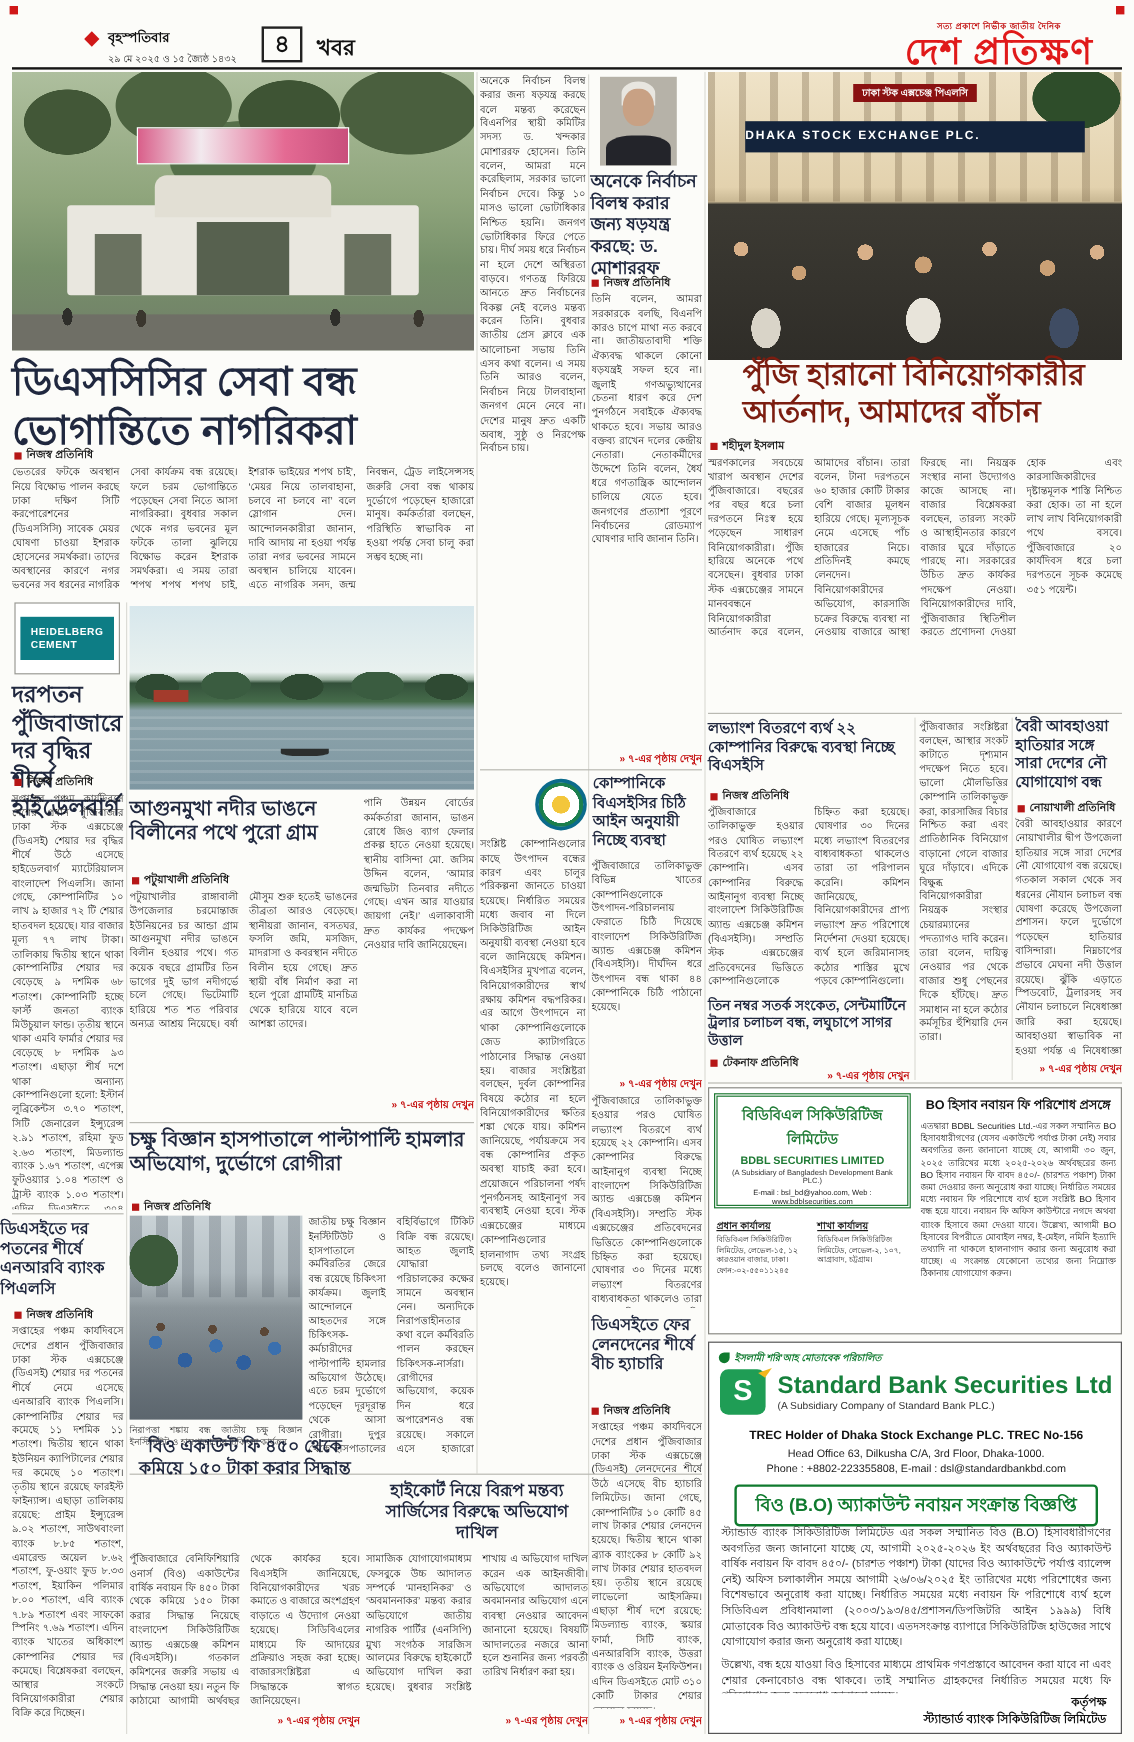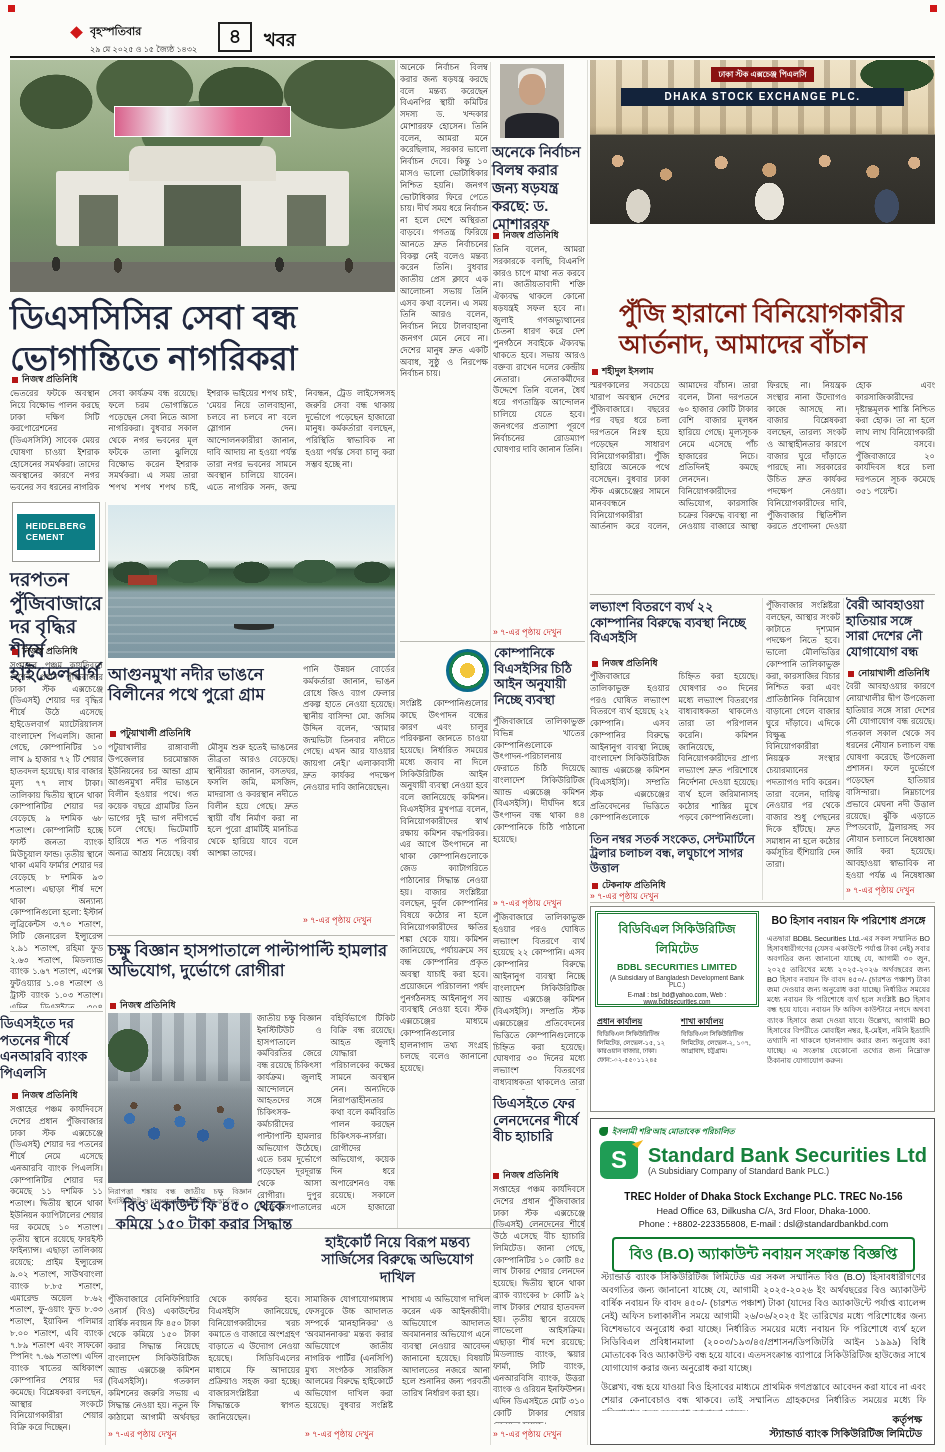--- a/index.html
+++ b/index.html
@@ -8,21 +8,21 @@
 .page{position:relative;width:945px;height:1452px;margin:0 auto;background:#fcfcf9;overflow:hidden;color:#1a1a1a}
 .abs{position:absolute}
 .photo{position:absolute;overflow:hidden;background:#888}
 .headline{position:absolute;font-weight:bold;color:#20283f;line-height:1.24;letter-spacing:0}
 .hl-maroon{color:#7c1d10}
 .byline{position:absolute;font-size:9px;font-weight:bold;color:#1a1a1a;display:flex;align-items:center;gap:4px;white-space:nowrap}
 .byline .sq{width:6px;height:6px;background:#b51616;display:inline-block;flex:0 0 auto}
 .bodytext{position:absolute;font-size:8.3px;line-height:1.42;text-align:justify;color:#1d1d1d;overflow:hidden}
 .cols2{column-count:2;column-gap:9px}
 .cols4{column-count:4;column-gap:9px}
-.more{position:absolute;font-size:8.5px;font-weight:normal;color:#c40e0e;white-space:nowrap;overflow:hidden}
+.more{position:absolute;font-size:8.5px;font-weight:bold;color:#c40e0e;text-align:right;white-space:nowrap;overflow:hidden}
 .vrule{position:absolute;width:1px;background:#dcdcd6}
 .hrule{position:absolute;height:1px;background:#b9b9b2}
 .caption{position:absolute;font-size:7.4px;line-height:1.3;color:#333;text-align:justify;overflow:hidden}
 .center{text-align:center}
 
 .mh-day{font-size:11px;font-weight:bold;color:#111}
 .mh-date{font-size:8px;color:#222;margin-top:1px}
 .mh-pagebox{position:absolute;border:2px solid #222;width:34px;height:30px;display:flex;align-items:center;justify-content:center;font-size:20px;font-weight:bold;color:#111}
 .mh-section{position:absolute;font-size:18px;font-weight:bold;color:#111}
 .mh-logo{position:absolute;text-align:center}
@@ -64,20 +64,24 @@
   <div class="abs" style="left:10px;top:20px;width:925px;height:36px">
     <div class="abs" style="left:62px;top:8px;width:9px;height:9px;background:#d01818;transform:rotate(45deg)"></div>
     <div class="abs" style="left:80px;top:3px;width:140px">
       <div class="mh-day">বৃহস্পতিবার</div>
       <div class="mh-date">২৯ মে ২০২৫ ও ১৫ জ্যৈষ্ঠ ১৪৩২</div>
     </div>
     <div class="mh-pagebox" style="left:208px;top:2px">
         <span>৪</span>
       </div>
     <div class="mh-section" style="left:254px;top:6px">খবর</div>
+    <div class="mh-logo" style="left:720px;top:-4px;width:205px">
+      <div class="mh-tag">সত্য প্রকাশে নির্ভীক জাতীয় দৈনিক</div>
+      <div class="mh-name">দেশ প্রতিক্ষণ</div>
+    </div>
   </div>
   <div class="abs" style="left:10px;top:56px;width:925px;height:2px;background:#151515"></div>
 
   <div class="vrule" style="left:397px;top:60px;height:1168px"></div>
   <div class="vrule" style="left:490px;top:62px;height:1383px"></div>
   <div class="vrule" style="left:587px;top:60px;height:1385px"></div>
   <div class="vrule" style="left:105px;top:502px;height:943px"></div>
   <div class="vrule" style="left:762px;top:598px;height:302px"></div>
   <div class="vrule" style="left:843px;top:598px;height:302px"></div>
 
@@ -182,25 +186,25 @@
   <div class="hrule" style="left:108px;top:1228px;width:477px"></div>
 
   <div class="headline center" style="left:108px;top:1198px;width:192px;height:56px;font-size:14.5px">বিও একাউন্ট ফি ৪৫০ থেকে কমিয়ে ১৫০ টাকা করার সিদ্ধান্ত</div>
   <div class="bodytext cols2" style="left:108px;top:1294px;width:192px;height:130px">পুঁজিবাজারে বেনিফিশিয়ারি ওনার্স (বিও) একাউন্টের বার্ষিক নবায়ন ফি ৪৫০ টাকা থেকে কমিয়ে ১৫০ টাকা করার সিদ্ধান্ত নিয়েছে বাংলাদেশ সিকিউরিটিজ অ্যান্ড এক্সচেঞ্জ কমিশন (বিএসইসি)। গতকাল কমিশনের জরুরি সভায় এ সিদ্ধান্ত নেওয়া হয়। নতুন ফি কাঠামো আগামী অর্থবছর থেকে কার্যকর হবে। বিএসইসি জানিয়েছে, বিনিয়োগকারীদের খরচ কমাতে ও বাজারে অংশগ্রহণ বাড়াতে এ উদ্যোগ নেওয়া হয়েছে। সিডিবিএলের মাধ্যমে ফি আদায়ের প্রক্রিয়াও সহজ করা হচ্ছে। বাজারসংশ্লিষ্টরা এ সিদ্ধান্তকে স্বাগত জানিয়েছেন।</div>
   <div class="more" style="left:108px;top:1428px;width:192px">» ৭-এর পৃষ্ঠায় দেখুন</div>
 
   <div class="headline center" style="left:305px;top:1234px;width:185px;height:56px;font-size:14px">হাইকোর্ট নিয়ে বিরূপ মন্তব্য সার্জিসের বিরুদ্ধে অভিযোগ দাখিল</div>
   <div class="bodytext cols2" style="left:305px;top:1294px;width:185px;height:130px">সামাজিক যোগাযোগমাধ্যম ফেসবুকে উচ্চ আদালত সম্পর্কে ‘মানহানিকর’ ও ‘অবমাননাকর’ মন্তব্য করার অভিযোগে জাতীয় নাগরিক পার্টির (এনসিপি) মুখ্য সংগঠক সারজিস আলমের বিরুদ্ধে হাইকোর্টে অভিযোগ দাখিল করা হয়েছে। বুধবার সংশ্লিষ্ট শাখায় এ অভিযোগ দাখিল করেন এক আইনজীবী। অভিযোগে আদালত অবমাননার অভিযোগ এনে ব্যবস্থা নেওয়ার আবেদন জানানো হয়েছে। বিষয়টি আদালতের নজরে আনা হলে শুনানির জন্য পরবর্তী তারিখ নির্ধারণ করা হয়।</div>
   <div class="more" style="left:305px;top:1428px;width:185px">» ৭-এর পৃষ্ঠায় দেখুন</div>
 
-  <div class="photo" style="left:590px;top:60px;width:345px;height:164px;background:linear-gradient(180deg,#efe3c8 0%,#e3d2ae 40%,#c9b894 45%,#3c3a33 46%,#2f2d28 100%)">
+  <div class="photo" style="left:590px;top:60px;width:345px;height:240px;background:linear-gradient(180deg,#efe3c8 0%,#e3d2ae 40%,#c9b894 45%,#3c3a33 46%,#2f2d28 100%)">
     <div class="abs" style="left:0;right:0;top:0;height:45%;background:repeating-linear-gradient(90deg,rgba(120,100,70,.35) 0 6px,transparent 6px 26px)"></div>
     <div class="abs" style="right:-4%;top:-6%;width:30%;height:30%;background:radial-gradient(closest-side,#2e4d2a 70%,transparent 71%)"></div>
     <div class="abs" style="left:50%;top:4%;transform:translateX(-50%);background:#8a1111;color:#fff;font-size:8px;font-weight:bold;padding:1px 8px;white-space:nowrap"><span>ঢাকা স্টক এক্সচেঞ্জ পিএলসি</span></div>
-    <div class="abs" style="left:9%;right:9%;top:17%;height:11%;background:#13233b;color:#fff;display:flex;align-items:center;justify-content:center;font-size:10px;font-weight:bold;letter-spacing:1.5px">
+    <div class="abs" style="left:9%;right:9%;top:17%;height:11%;background:#13233b;color:#fff;display:flex;align-items:center;justify-content:flex-start;font-size:10px;font-weight:bold;letter-spacing:1.5px">
         <span>DHAKA STOCK EXCHANGE PLC.</span>
       </div>
     <div class="abs" style="left:0;right:0;bottom:0;height:55%;background:radial-gradient(12px 12px at 8% 30%,#d8b089 50%,transparent 51%),radial-gradient(12px 12px at 22% 45%,#caa075 50%,transparent 51%),radial-gradient(13px 13px at 38% 32%,#d8b089 50%,transparent 51%),radial-gradient(14px 14px at 52% 40%,#caa075 50%,transparent 51%),radial-gradient(12px 12px at 68% 30%,#d8b089 50%,transparent 51%),radial-gradient(13px 13px at 82% 42%,#caa075 50%,transparent 51%),radial-gradient(12px 12px at 94% 32%,#d8b089 50%,transparent 51%),radial-gradient(26px 34px at 52% 75%,#e8e4da 55%,transparent 56%),radial-gradient(22px 30px at 14% 80%,#d9d4c8 55%,transparent 56%),radial-gradient(22px 30px at 86% 80%,#3f4c63 55%,transparent 56%)"></div>
   </div>
   <div class="headline hl-maroon" style="left:619px;top:298px;width:345px;height:62px;font-size:25px">পুঁজি হারানো বিনিয়োগকারীর আর্তনাদ, আমাদের বাঁচান</div>
   <div class="byline" style="left:592px;top:364px">
     <span class="sq"></span>
     <span>শহীদুল ইসলাম</span>
   </div>
   <div class="bodytext cols4" style="left:590px;top:380px;width:345px;height:210px">স্মরণকালের সবচেয়ে খারাপ অবস্থান দেশের পুঁজিবাজারে। বছরের পর বছর ধরে চলা দরপতনে নিঃস্ব হয়ে পড়েছেন সাধারণ বিনিয়োগকারীরা। পুঁজি হারিয়ে অনেকে পথে বসেছেন। বুধবার ঢাকা স্টক এক্সচেঞ্জের সামনে মানববন্ধনে বিনিয়োগকারীরা আর্তনাদ করে বলেন, আমাদের বাঁচান। তারা বলেন, টানা দরপতনে ৬০ হাজার কোটি টাকার বেশি বাজার মূলধন হারিয়ে গেছে। মূল্যসূচক নেমে এসেছে পাঁচ হাজারের নিচে। প্রতিদিনই কমছে লেনদেন। বিনিয়োগকারীদের অভিযোগ, কারসাজি চক্রের বিরুদ্ধে ব্যবস্থা না নেওয়ায় বাজারে আস্থা ফিরছে না। নিয়ন্ত্রক সংস্থার নানা উদ্যোগও কাজে আসছে না। বাজার বিশ্লেষকরা বলছেন, তারল্য সংকট ও আস্থাহীনতার কারণে বাজার ঘুরে দাঁড়াতে পারছে না। সরকারের উচিত দ্রুত কার্যকর পদক্ষেপ নেওয়া। বিনিয়োগকারীদের দাবি, পুঁজিবাজার স্থিতিশীল করতে প্রণোদনা দেওয়া হোক এবং কারসাজিকারীদের দৃষ্টান্তমূলক শাস্তি নিশ্চিত করা হোক। তা না হলে লাখ লাখ বিনিয়োগকারী পথে বসবে। পুঁজিবাজারে ২০ কার্যদিবস ধরে চলা দরপতনে সূচক কমেছে ৩৫১ পয়েন্ট।</div>

